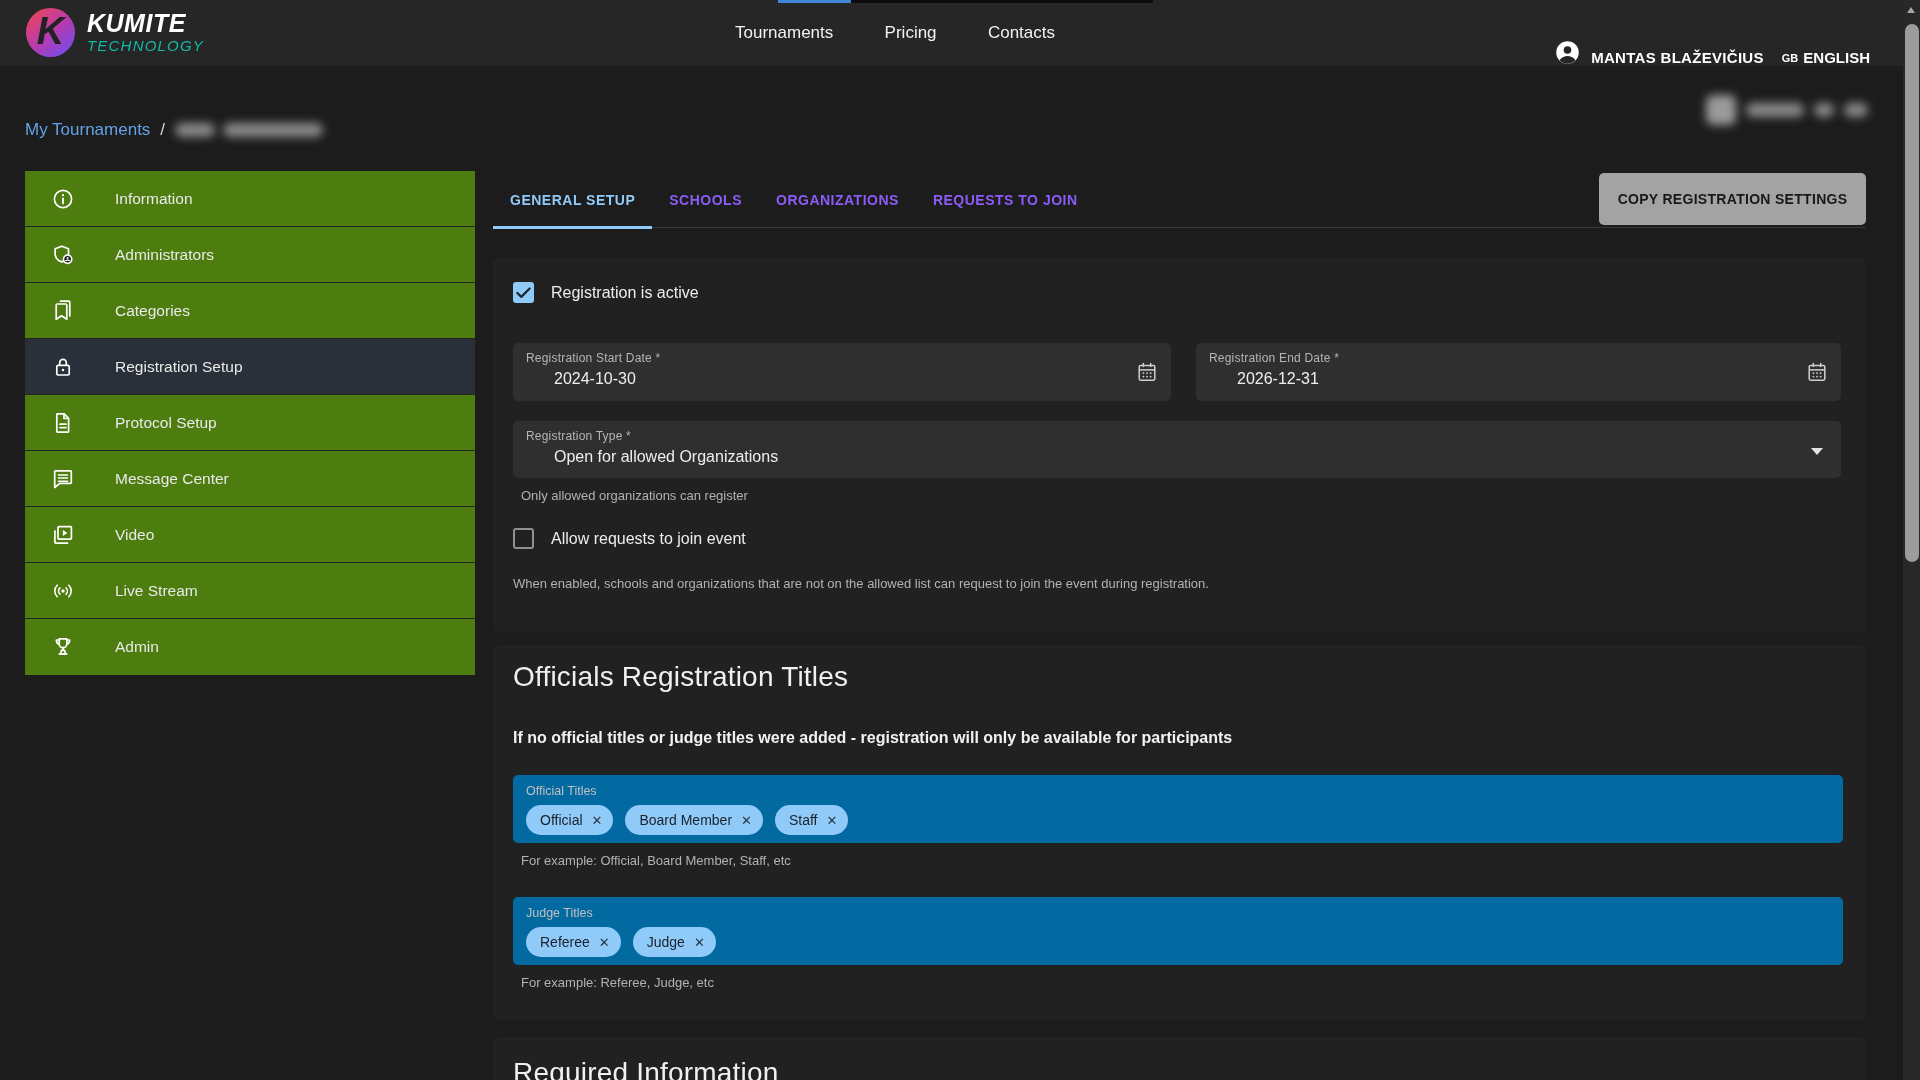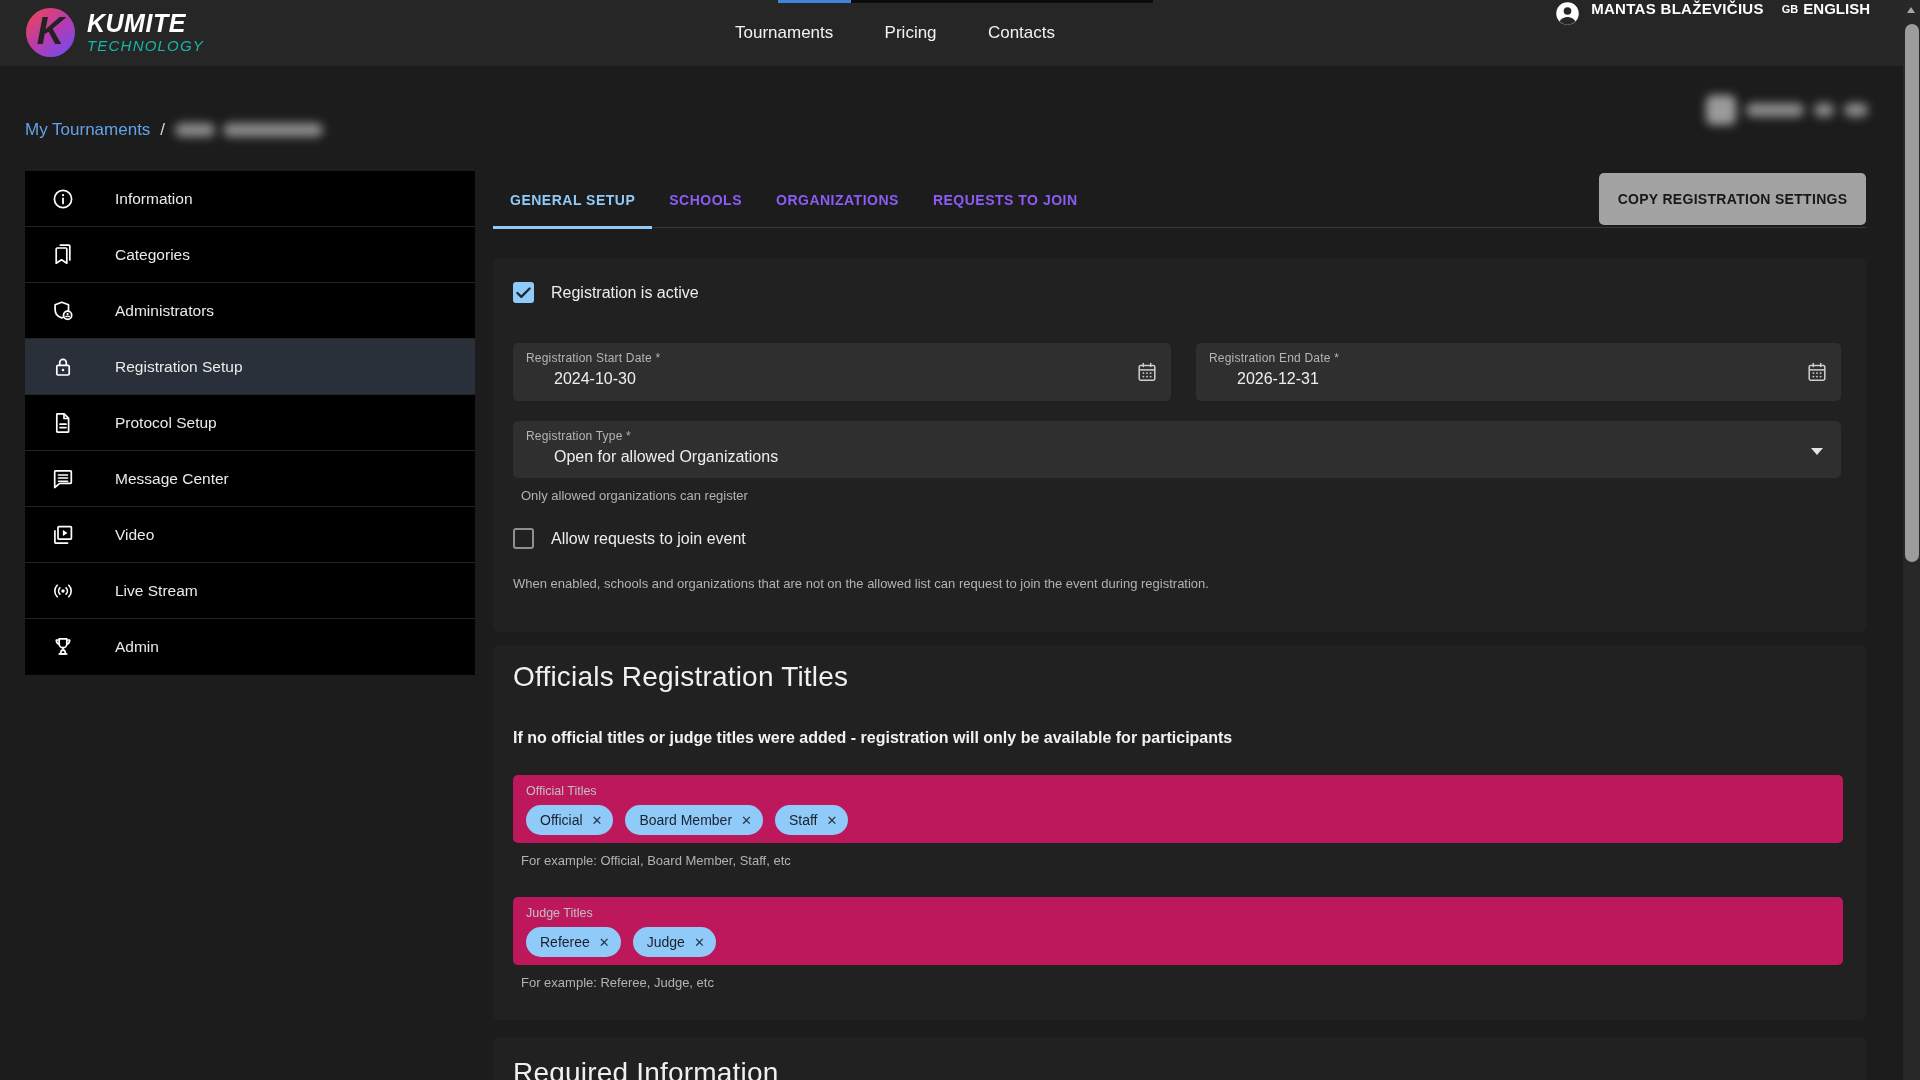--- a/index.html
+++ b/index.html
@@ -11,40 +11,40 @@
   .app-header { position:absolute; left:0; top:0; width:1920px; height:66px; background:#262626; }
   .tabbar-sliver-blue { position:absolute; left:778px; top:0; width:73px; height:3px; background:#3f87d6; }
   .tabbar-sliver-dark { position:absolute; left:851px; top:0; width:302px; height:3px; background:#0b0b0b; }
   .brand { position:absolute; left:26px; top:8px; display:flex; align-items:center; gap:12px; }
   .logo-circle { width:49px; height:49px; border-radius:50%; background:linear-gradient(140deg,#ef4655 5%,#b63bb0 52%,#6d4df0 95%); display:flex; align-items:center; justify-content:center; }
   .logo-circle span { font-size:38px; font-weight:800; font-style:italic; color:#222; line-height:1; padding-bottom:3px; }
   .brand-text .t1 { color:#fff; font-size:25px; font-weight:700; font-style:italic; letter-spacing:.5px; line-height:1.05; }
   .brand-text .t2 { color:#14b8a6; font-size:15px; font-style:italic; letter-spacing:1.2px; line-height:1.2; }
   .main-nav { position:absolute; left:735px; top:0; height:66px; width:320px; display:flex; align-items:center; justify-content:space-between; }
   .nav-link { color:#f2f2f2; font-size:17px; cursor:pointer; }
-  .user-area { position:absolute; right:50px; top:0; height:66px; display:flex; align-items:flex-start; gap:10px; }
+  .user-area { position:absolute; right:50px; top:0; height:66px; display:flex; align-items:flex-end; gap:10px; }
   .avatar { width:27px; height:27px; }
   .user-name { color:#fff; font-size:15px; font-weight:600; letter-spacing:.3px; }
   .lang { display:flex; align-items:center; gap:5px; margin-left:8px; }
   .lang-code { color:#fff; font-size:11px; font-weight:700; }
   .lang-name { color:#fff; font-size:15px; font-weight:600; }
 
   
   .breadcrumb { position:absolute; left:25px; top:101px; display:flex; align-items:center; gap:10px; font-size:17px;margin-top:19px; }
   .crumb-link { color:#64a2e8; cursor:pointer; }
   .crumb-sep { color:#d6d6d6; }
   .blur-blob { filter:blur(5px); background:#8a8a8a; border-radius:8px; height:14px; }
   .crumb-redacted { display:flex; gap:8px; align-items:center; }
   .date-badge { position:absolute; right:52px; top:95px; display:flex; align-items:center; gap:10px; filter:blur(5px); }
   .date-badge .icon-blob { width:30px; height:30px; border-radius:7px; background:#9a9a9a; }
   .date-badge .b1 { width:58px; } .date-badge .b2 { width:20px; } .date-badge .b3 { width:24px; }
   .date-badge .blur-blob { filter:none; }
 
   
-  .sidebar { position:absolute; left:25px; top:171px; width:450px; background:#000000; }
+  .sidebar { position:absolute; left:25px; top:171px; width:450px; background:#4d7c0f; }
   .side-item { height:56px; display:flex; align-items:center; border-bottom:1px solid #242424; cursor:pointer; }
   .side-item:last-child { border-bottom:none; }
   .side-item.selected { background:#2a303a; }
   .side-icon { width:24px; height:24px; margin-left:26px; color:#fff; flex:0 0 24px; }
   .side-icon svg { width:24px; height:24px; display:block; }
   .side-label { margin-left:40px; color:#eaeaea; font-size:15.5px; }
 
   
   .main { position:absolute; left:493px; top:171px; width:1373px; height:909px; }
   .tabs-row { position:absolute; left:0; top:0; width:100%; height:57px; border-bottom:1px solid #383838; display:flex; }
@@ -68,21 +68,21 @@
   .field { position:absolute; background:#2f2f2f; border-radius:5px; height:58px; cursor:pointer; }
   .field .f-label { position:absolute; left:13px; top:8px; font-size:12px; color:#b5b5b5; letter-spacing:.2px; }
   .field .f-value { position:absolute; left:13px; top:27px; font-size:16px; color:#eeeeee; font-weight:500;margin-left:28px; }
   .cal-icon { position:absolute; right:12px; top:17px; width:24px; height:24px; }
   .caret { position:absolute; right:18px; top:27px; width:0; height:0; border-left:6px solid transparent; border-right:6px solid transparent; border-top:7px solid #e3e3e3; }
   .helper { position:absolute; color:#b2b2b2; font-size:13px; }
 
   .h-card { position:absolute; left:20px; color:#f0f0f0; font-size:28px; font-weight:500; letter-spacing:.2px; }
   .subtitle { position:absolute; left:20px; color:#f2f2f2; font-size:16px; font-weight:700; }
 
-  .chip-field { position:absolute; left:20px; width:1330px; height:68px; background:#be185d; border-radius:5px; }
+  .chip-field { position:absolute; left:20px; width:1330px; height:68px; background:#0369a1; border-radius:5px; }
   .chip-field .f-label { position:absolute; left:13px; top:9px; font-size:12.5px; color:#c0c0c0; }
   .chips { position:absolute; left:13px; top:30px; display:flex; gap:12px; }
   .chip { display:inline-flex; align-items:center; gap:9px; height:30px; border-radius:15px; background:#90caf9; color:#19222c; font-size:14px; padding:0 11px 0 14px; cursor:default; }
   .chip-x { font-size:13px; font-weight:600; color:#2a3844; cursor:pointer; line-height:1; }
 
   
   .scrollbar { position:absolute; right:0; top:0; width:17px; height:1080px; background:#282828; }
   .sb-up { position:absolute; top:7px; left:4px; width:0; height:0; border-left:4.5px solid transparent; border-right:4.5px solid transparent; border-bottom:6px solid #a6a6a6; }
   .sb-thumb { position:absolute; top:24px; left:1.5px; width:14px; height:538px; background:#9c9c9c; border-radius:7px; }
 </style>
@@ -146,36 +146,36 @@
             <circle cx="12" cy="12" r="8.6" fill="none" stroke="currentColor" stroke-width="1.7"></circle>
             <circle cx="12" cy="8.2" r="1.1" fill="currentColor"></circle>
             <path d="M12 11.4v5" stroke="currentColor" stroke-width="1.8" stroke-linecap="round"></path>
           </svg>
         </span>
         <span class="side-label">Information</span>
       </div>
       <div class="side-item">
         <span class="side-icon">
           <svg viewBox="0 0 24 24" fill="none" stroke="currentColor" stroke-width="1.7" stroke-linejoin="round">
-            <path d="M6.2 5h8.6a1 1 0 0 1 1 1v14.2l-5.3-3.4-5.3 3.4V6a1 1 0 0 1 1-1z"></path>
-            <path d="M9.4 2.2h8.4a1 1 0 0 1 1 1V17" stroke-linecap="round"></path>
-          </svg>
-        </span>
-        <span class="side-label">Categories</span>
-      </div>
-      <div class="side-item">
-        <span class="side-icon">
-          <svg viewBox="0 0 24 24" fill="none" stroke="currentColor" stroke-width="1.7" stroke-linejoin="round">
             <path d="M10.8 3.2l6.7 2.6v4.6c0 4.3-2.7 7.3-6.7 8.5-4-1.2-6.7-4.2-6.7-8.5V5.8z"></path>
             <circle cx="16.6" cy="16.2" r="4.1" fill="#151515"></circle>
             <circle cx="16.6" cy="15" r="1.05" fill="currentColor" stroke="none"></circle>
             <path d="M14.5 18a2.9 2.9 0 0 1 4.2 0" stroke-width="1.4"></path>
           </svg>
         </span>
         <span class="side-label">Administrators</span>
+      </div>
+      <div class="side-item">
+        <span class="side-icon">
+          <svg viewBox="0 0 24 24" fill="none" stroke="currentColor" stroke-width="1.7" stroke-linejoin="round">
+            <path d="M6.2 5h8.6a1 1 0 0 1 1 1v14.2l-5.3-3.4-5.3 3.4V6a1 1 0 0 1 1-1z"></path>
+            <path d="M9.4 2.2h8.4a1 1 0 0 1 1 1V17" stroke-linecap="round"></path>
+          </svg>
+        </span>
+        <span class="side-label">Categories</span>
       </div>
       <div class="side-item selected">
         <span class="side-icon">
           <svg viewBox="0 0 24 24" fill="none" stroke="currentColor" stroke-width="1.7">
             <rect x="5.8" y="10.3" width="12.4" height="9.7" rx="1.3"></rect>
             <path d="M8.7 10.3V7.7a3.3 3.3 0 0 1 6.6 0v2.6"></path>
             <circle cx="12" cy="15.1" r="1.25" fill="currentColor" stroke="none"></circle>
           </svg>
         </span>
         <span class="side-label">Registration Setup</span>

